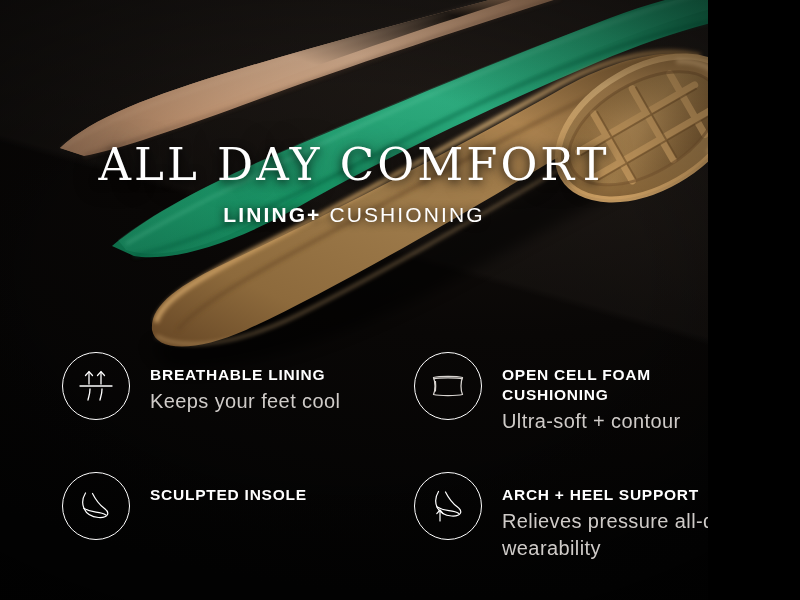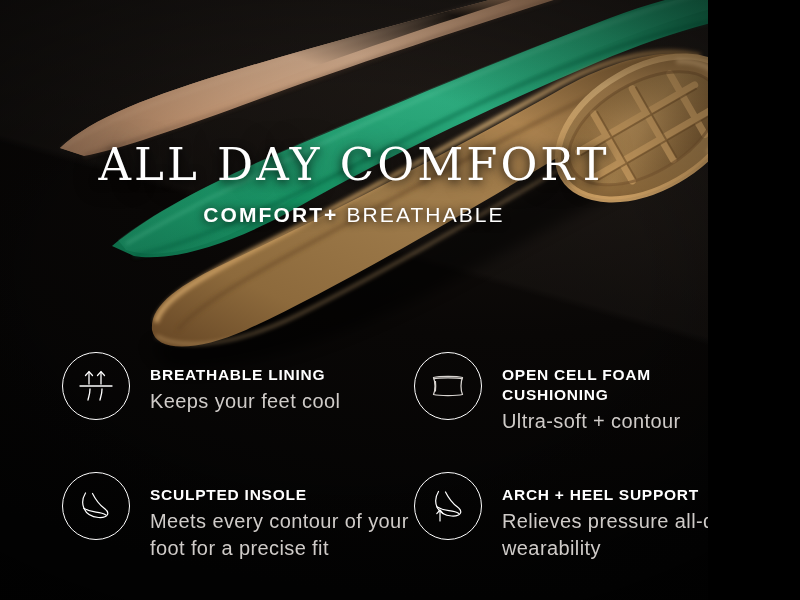--- a/index.html
+++ b/index.html
@@ -242,22 +242,22 @@
         </g>
       </g>
     </svg>
   </div>
 
   <div class="bg-vignette"></div>
 
   <div class="headline-block">
     <div class="headline">ALL DAY COMFORT</div>
     <div class="subhead">
-      <span class="strong">COMFORT+</span>
-      <span class="light">BREATHABLE</span>
+      <span class="strong">LINING+</span>
+      <span class="light">CUSHIONING</span>
     </div>
   </div>
 
   <div class="features">
 
     <div class="feature">
       <div class="feature-icon">
         <svg width="44" height="44" viewBox="0 0 44 44" fill="none" stroke="#ffffff" stroke-width="1.3" stroke-linecap="round">
           <path d="M6 22 H38"></path>
           <path d="M15 20 V8"></path>
@@ -290,21 +290,20 @@
 
     <div class="feature">
       <div class="feature-icon">
         <svg width="46" height="46" viewBox="0 0 46 46" fill="none" stroke="#ffffff" stroke-width="1.2" stroke-linecap="round" stroke-linejoin="round">
           <path d="M12.5 10 C9.5 15 9 21 11 25.5 C13.5 31 19 34 25.5 34.5 C30 34.8 33.5 33.5 34.5 31.5 C35.4 29.6 34.2 27.6 31.5 25.6 C27 22.2 22.5 16.5 19.5 10.5"></path>
           <path d="M10.8 25.2 C14 27.2 18.5 28.6 23 29.2 C27 29.7 30.5 30.4 32.8 31.9"></path>
         </svg>
       </div>
       <div class="feature-text">
         <div class="feature-title">SCULPTED INSOLE</div>
-        <div class="feature-desc">Meets every contour of your foot for a precise fit</div>
       </div>
     </div>
 
     <div class="feature">
       <div class="feature-icon">
         <svg width="46" height="46" viewBox="0 0 46 46" fill="none" stroke="#ffffff" stroke-width="1.2" stroke-linecap="round" stroke-linejoin="round">
           <path d="M13.5 8.5 C10.5 13.5 10 19.5 12 24 C14.5 29.5 20 32.5 26.5 33 C31 33.3 34.5 32 35.5 30 C36.4 28.1 35.2 26.1 32.5 24.1 C28 20.7 23.5 15 20.5 9"></path>
           <path d="M11.8 23.7 C15 25.7 19.5 27.1 24 27.7 C28 28.2 31.5 28.9 33.8 30.4"></path>
           <path d="M15 38 V27.5"></path>
           <path d="M11.8 30.6 L15 27 L18.2 30.6"></path>

